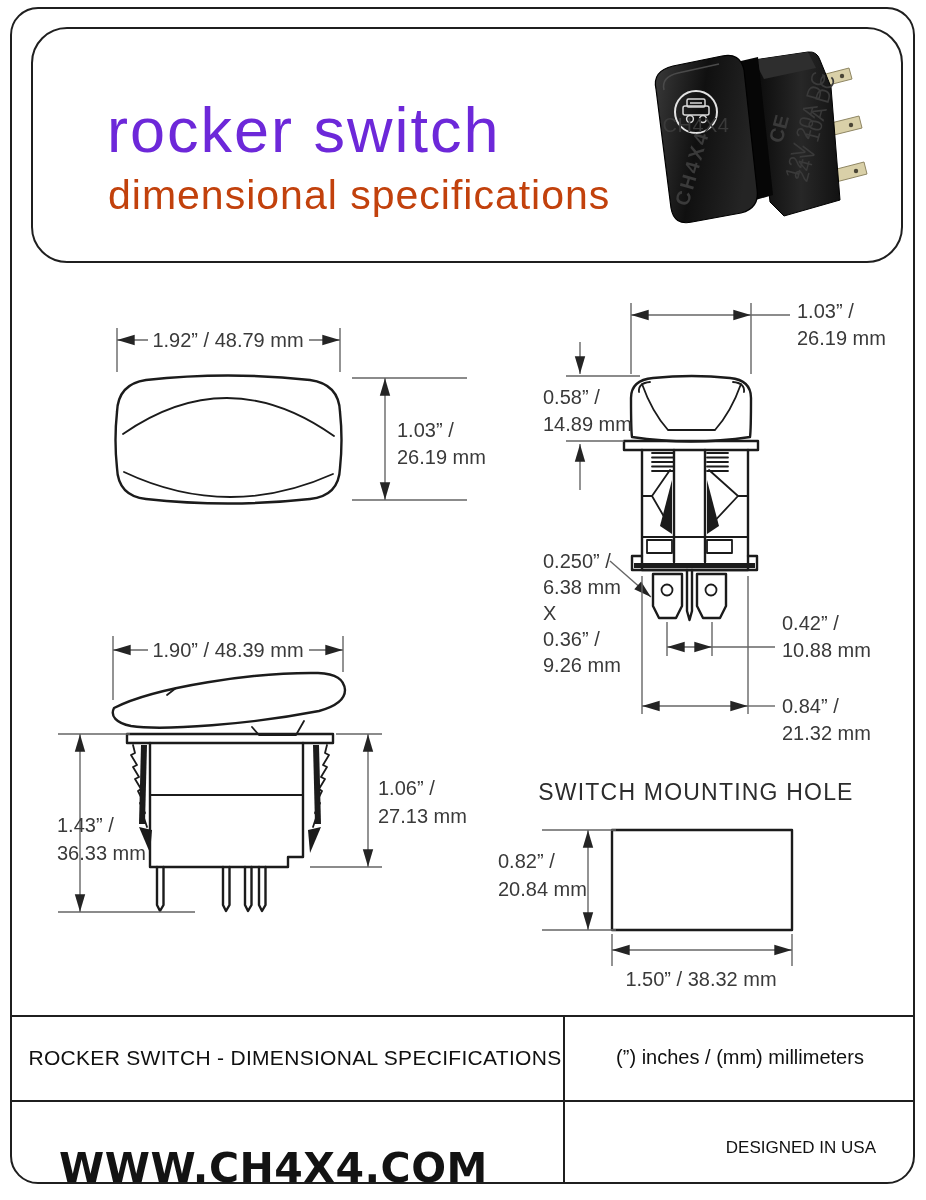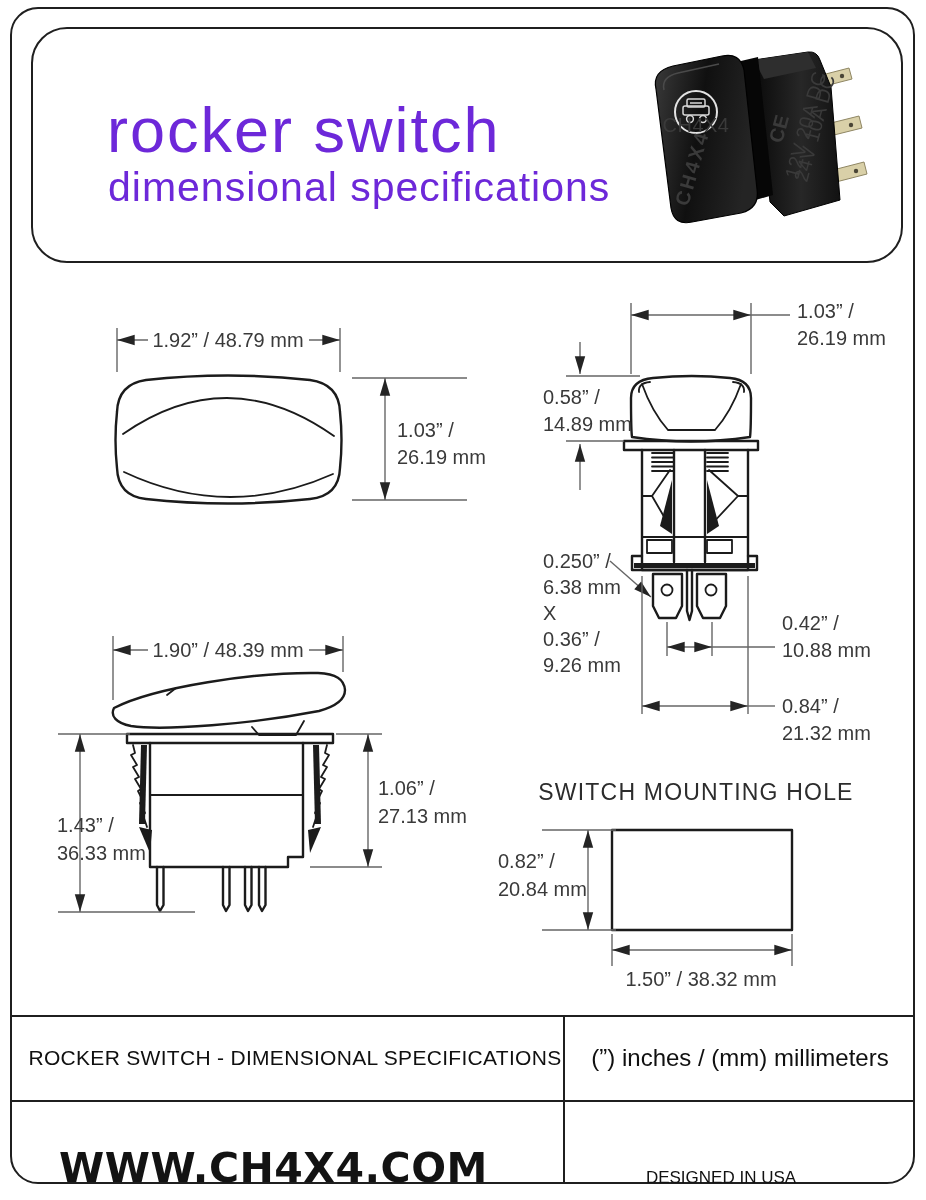--- a/index.html
+++ b/index.html
@@ -8,44 +8,44 @@
 
   
   .outer-frame { left:10px; top:7px; width:905px; height:1177px;
     border:2.6px solid #1f1f1f; border-radius:28px; }
   .header-box { left:31px; top:27px; width:872px; height:236px;
     border:2.6px solid #1f1f1f; border-radius:36px; background:#fff; }
 
   
   .title { left:74px; top:70px; font-size:63px; line-height:1; letter-spacing:2px;
     color:#6d28d9; font-weight:400; }
-  .subtitle { left:75px; top:138px; font-size:41px; line-height:1; letter-spacing:1px;
-    color:#6d28d9; font-weight:400; }
+  .subtitle { left:75px; top:146px; font-size:41px; line-height:1; letter-spacing:1px;
+    color:#c2410c; font-weight:400; }
 
   
   svg.drawings { left:0; top:0; width:926px; height:1200px; }
   svg text { font-family:"Liberation Sans", sans-serif; font-size:20px; fill:#3a3a3a; }
   .dim  { stroke:#666666; stroke-width:1.4px; fill:none; }
   .o    { stroke:#1b1b1b; stroke-width:2.4px; fill:none; stroke-linejoin:round; stroke-linecap:round; }
   .o2   { stroke:#1b1b1b; stroke-width:1.8px; fill:none; stroke-linejoin:round; stroke-linecap:round; }
   .fillk{ fill:#1b1b1b; stroke:none; }
   .mh-title { font-size:23px; letter-spacing:1.2px; fill:#2c2c2c; }
 
   
   .hline { background:#1f1f1f; height:2.4px; }
   .vline { background:#1f1f1f; width:2.4px; }
   .cell { display:flex; align-items:center; }
   .cell-a { left:12px; top:1017px; width:550px; height:81px; justify-content:center;
     font-size:21px; letter-spacing:.3px; color:#101010;padding-left:16px; }
   .cell-b { left:566px; top:1017px; width:348px; height:81px; justify-content:center;
-    font-size:24px; color:#101010; }
+    font-size:20px; color:#101010; }
   .cell-c { left:12px; top:1128px; width:550px; height:79px; padding-left:47px;
     font-family:"DejaVu Sans", sans-serif; font-weight:700; font-size:41px;
     letter-spacing:.5px; color:#131313; }
-  .cell-d { left:566px; top:1102px; width:348px; height:90px; flex-direction:row;
+  .cell-d { left:566px; top:1102px; width:348px; height:90px; flex-direction:column;
     justify-content:center; align-items:flex-end; padding-right:38px;
     font-size:17px; line-height:29px; color:#111; }
 </style>
 </head>
 <body>
 
 <div class="abs outer-frame"></div>
 
 <div class="abs header-box">
   <div class="abs title">rocker switch</div>

